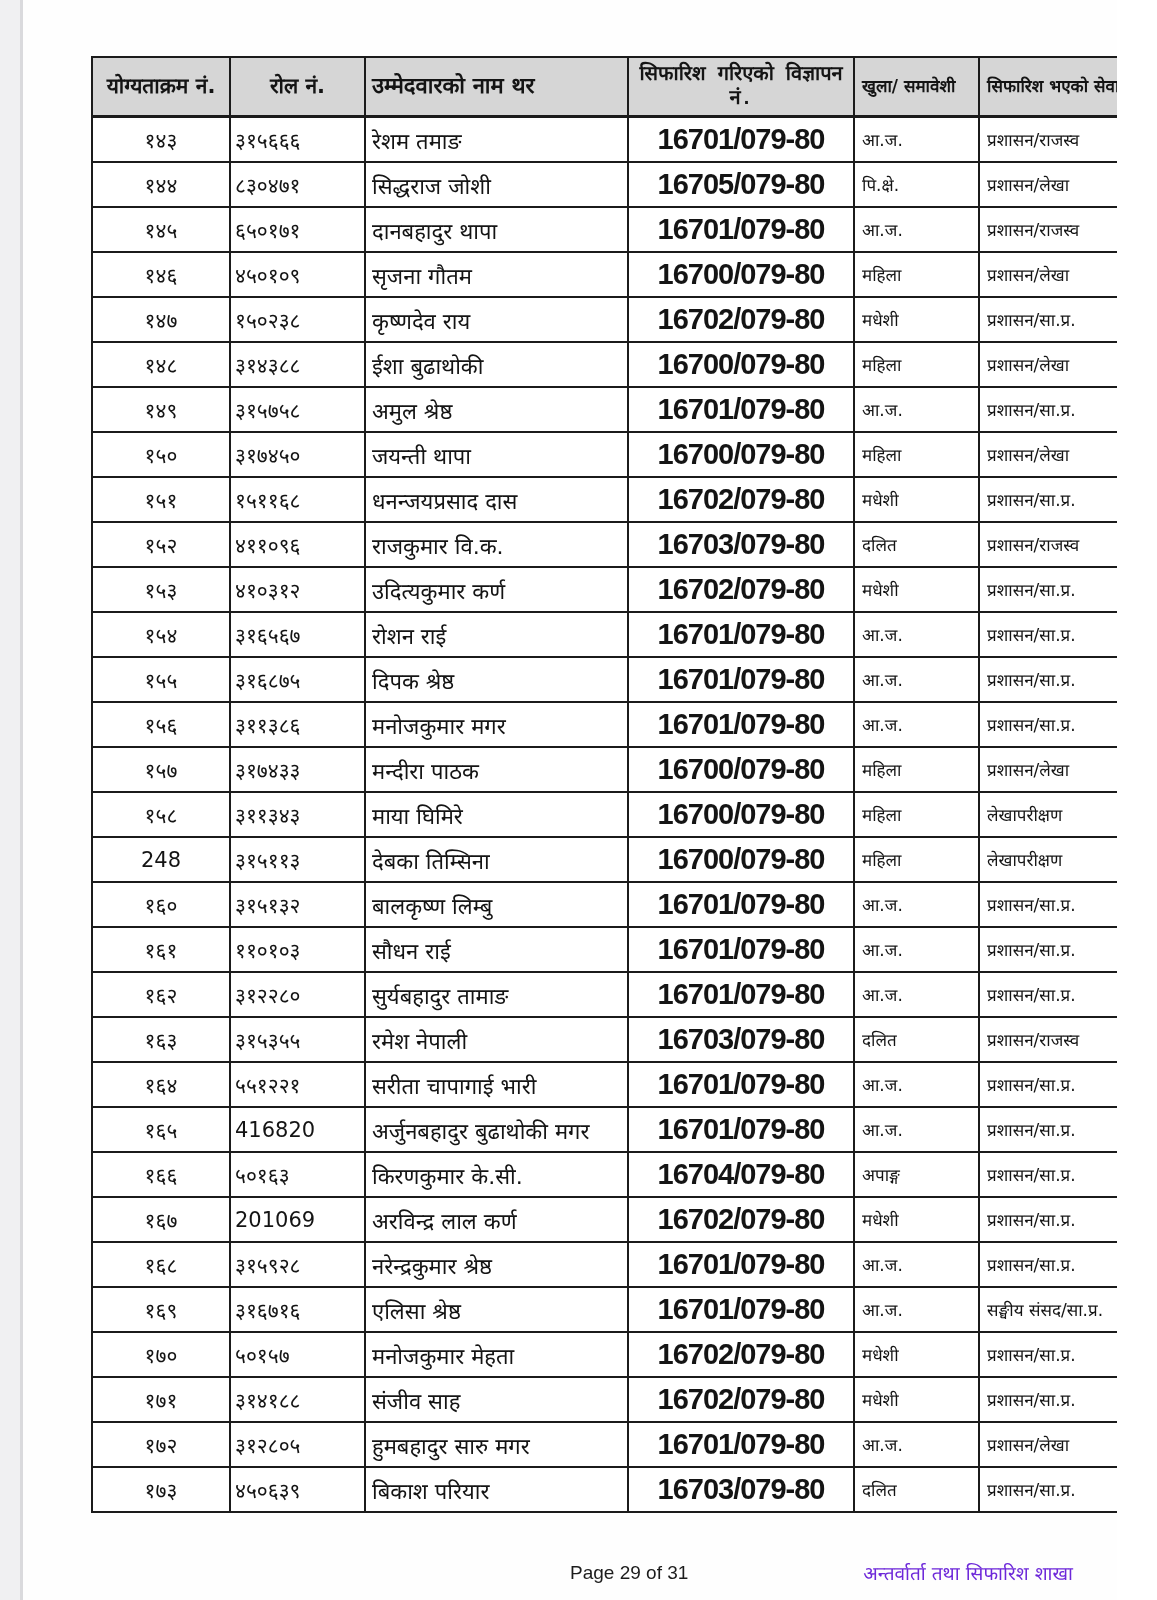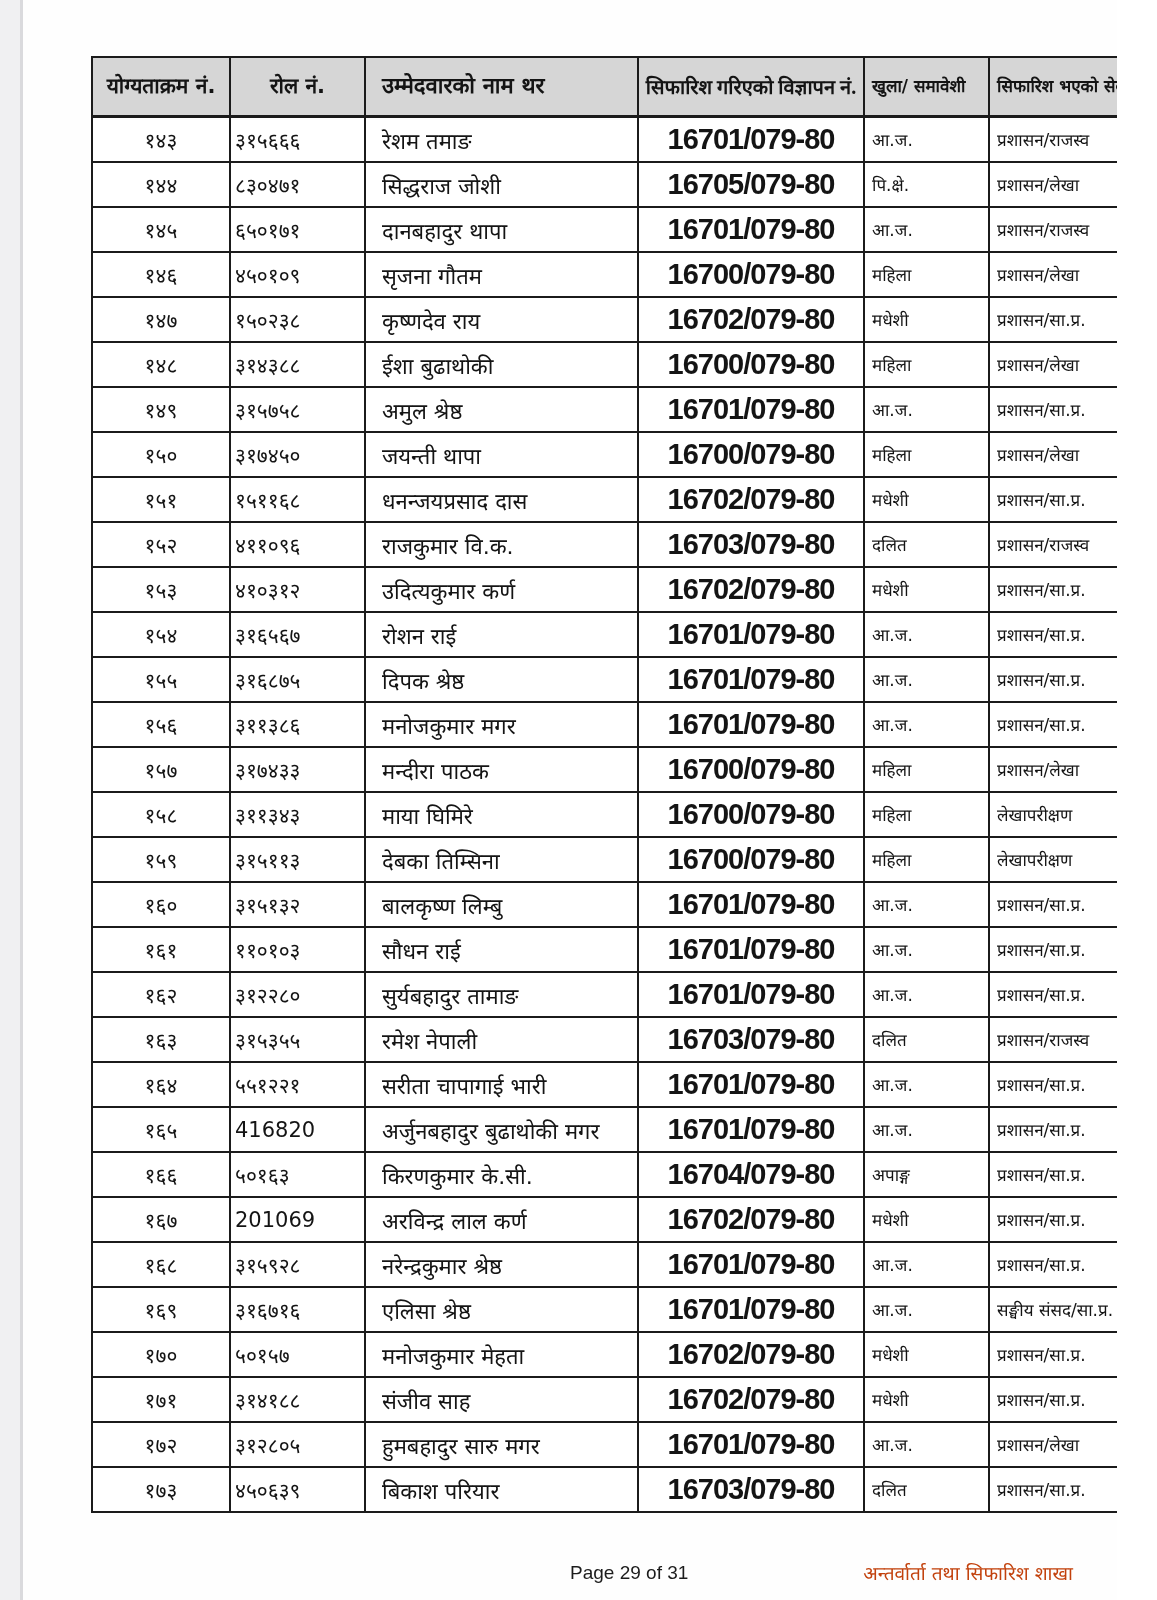--- a/index.html
+++ b/index.html
@@ -48,42 +48,42 @@
   }
   tbody td {
     height: 41px;
     vertical-align: middle;
     padding: 1px 4px;
     background: #ffffff;
   }
   
   .c0 { width: 130px; text-align: center; font-size: 21px; }
   .c1 { width: 127px; font-size: 21px; }
-  .c2 { width: 252px; text-align: left; font-size: 22px; padding-left: 16px; }
+  .c2 { width: 252px; text-align: left; font-size: 22px; padding-left: 6px; }
   .c3 { width: 218px; text-align: center;
         font-family: "Liberation Sans", sans-serif;
         font-weight: 700; font-size: 29px; letter-spacing: -1px; }
   .c4 { width: 113px; text-align: left; font-size: 17px; padding-left: 7px; }
   .c5 { width: 179px; text-align: left; font-size: 17px; padding-left: 7px; }
-  thead th.c3 { font-family: Liberation Serif, serif; font-weight: bold;
+  thead th.c3 { font-family: Liberation Mono, monospace; font-weight: bold;
         font-size: 20px; letter-spacing: 0; }
   .footer-page {
     position: absolute;
     top: 1562px;
     left: 570px;
     font-size: 19px;
     color: #1c1c1c;
     font-family: "Liberation Sans", sans-serif;
   }
   .footer-branch {
     position: absolute;
     top: 1560px;
     right: 44px;
     font-size: 19px;
-    color: #c2410c;
+    color: #6d28d9;
   }
 </style>
 </head>
 <body>
 
 <div class="page">
   <div class="scan-edge"></div>
 
   <table class="results-table">
     <thead>
@@ -219,21 +219,21 @@
         </tr>
         <tr>
           <td class="c0">१५८</td>
           <td class="c1">३११३४३</td>
           <td class="c2">माया घिमिरे</td>
           <td class="c3">16700/079-80</td>
           <td class="c4">महिला</td>
           <td class="c5">लेखापरीक्षण</td>
         </tr>
         <tr>
-          <td class="c0">१५९</td>
+          <td class="c0">248</td>
           <td class="c1">३१५११३</td>
           <td class="c2">देबका तिम्सिना</td>
           <td class="c3">16700/079-80</td>
           <td class="c4">महिला</td>
           <td class="c5">लेखापरीक्षण</td>
         </tr>
         <tr>
           <td class="c0">१६०</td>
           <td class="c1">३१५१३२</td>
           <td class="c2">बालकृष्ण लिम्बु</td>

